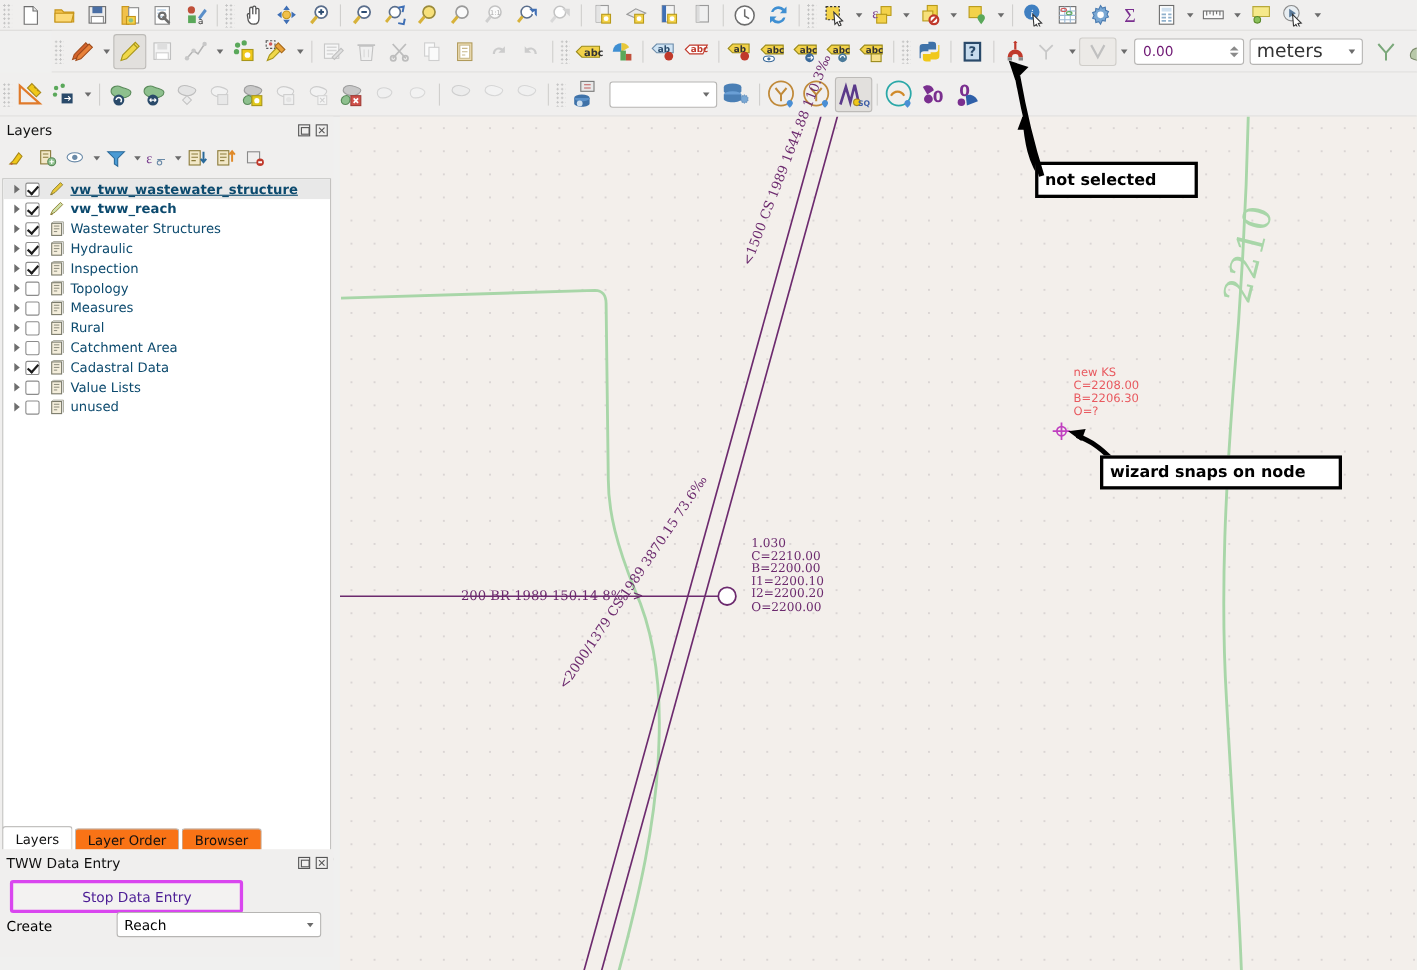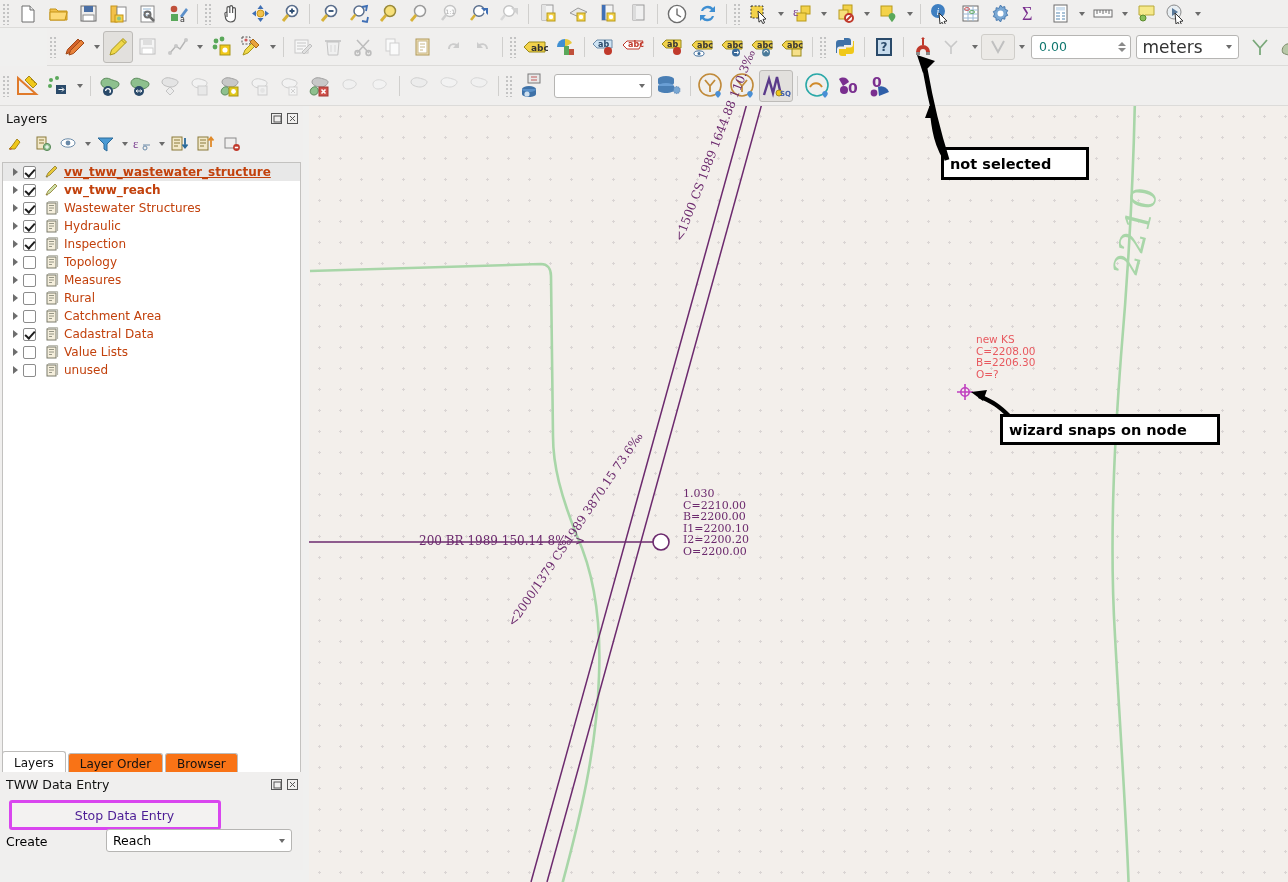--- a/index.html
+++ b/index.html
@@ -33,21 +33,21 @@
   
   #layers-panel{position:absolute;left:0;top:106px;width:303px;height:665px;background:#f0efee;}
   .panel-title{height:24px;display:flex;align-items:center;padding:0 4px 0 6px;font-size:12.5px;color:#111;}
   .panel-title .ttl{flex:1;}
   .pt-ico{width:13px;height:13px;margin-left:3px;position:relative;}
   #layers-toolbar{height:27px;display:flex;align-items:center;padding-left:4px;}
   .ltb{width:26px;height:24px;display:flex;align-items:center;justify-content:center;}
   .ltb.narrow{width:11px;}
   #layers-tree{position:absolute;left:2px;top:56px;width:299px;height:700px;
                background:#fff;border:1px solid #c3c2c0;box-sizing:border-box;overflow:hidden;}
-  .lrow{height:18px;display:flex;align-items:center;padding-left:4px;font-size:12px;color:#c2410c;}
+  .lrow{height:18px;display:flex;align-items:center;padding-left:4px;font-size:12px;color:#0c4a6e;}
   .lrow.sel{background:#e8e8e8;}
   .expander{width:16px;display:flex;align-items:center;justify-content:center;}
   .expander i{display:block;width:0;height:0;border-top:4px solid transparent;
               border-bottom:4px solid transparent;border-left:5px solid #6e6e6e;}
   .cbox{width:13px;height:13px;border:1px solid #8c8c8c;background:#fff;margin-right:6px;
         position:relative;border-radius:2px;box-sizing:border-box;flex:0 0 auto;}
   .cbox.on:after{content:"";position:absolute;left:3px;top:0px;width:4px;height:8px;
                  border:solid #1d1d1d;border-width:0 2px 2px 0;transform:rotate(42deg);}
   .licon{width:18px;height:16px;display:flex;align-items:center;justify-content:center;flex:0 0 auto;margin-right:4px;}
   .lname{white-space:nowrap;}
@@ -555,21 +555,21 @@
     <div class="tbtn" style="width:34px;height:26px;background:#eceae7;border:1px solid #cfcdc9;border-radius:3px;box-sizing:border-box;">
       <svg width="20" height="20" viewBox="0 0 20 20">
           <path d="M4 4l6 11 6-11" fill="none" stroke="#c0c0c0" stroke-width="2"></path>
         </svg>
     </div>
     <div class="tbtn sm">
         <i class="caret"></i>
       </div>
     <div style="width:100px;height:24px;background:#fff;border:1px solid #b6b5b3;border-radius:3px;
                 display:flex;align-items:center;padding-left:7px;box-sizing:border-box;margin-left:3px;">
-      <span style="flex:1;font-size:12.5px;color:#0f766e;">0.00</span>
+      <span style="flex:1;font-size:12.5px;color:#701a75;">0.00</span>
       <span style="display:flex;flex-direction:column;gap:2px;padding-right:4px;">
         <i style="width:0;height:0;border-left:4px solid transparent;border-right:4px solid transparent;border-bottom:4px solid #8a8a8a;"></i>
         <i style="width:0;height:0;border-left:4px solid transparent;border-right:4px solid transparent;border-top:4px solid #8a8a8a;"></i>
       </span>
     </div>
     <div style="width:104px;height:24px;background:#fff;border:1px solid #b6b5b3;border-radius:3px;
                 display:flex;align-items:center;padding:0 6px;box-sizing:border-box;margin-left:5px;">
       <span style="flex:1;font-size:17px;color:#333;">meters</span>
       <i class="caret"></i>
     </div>

